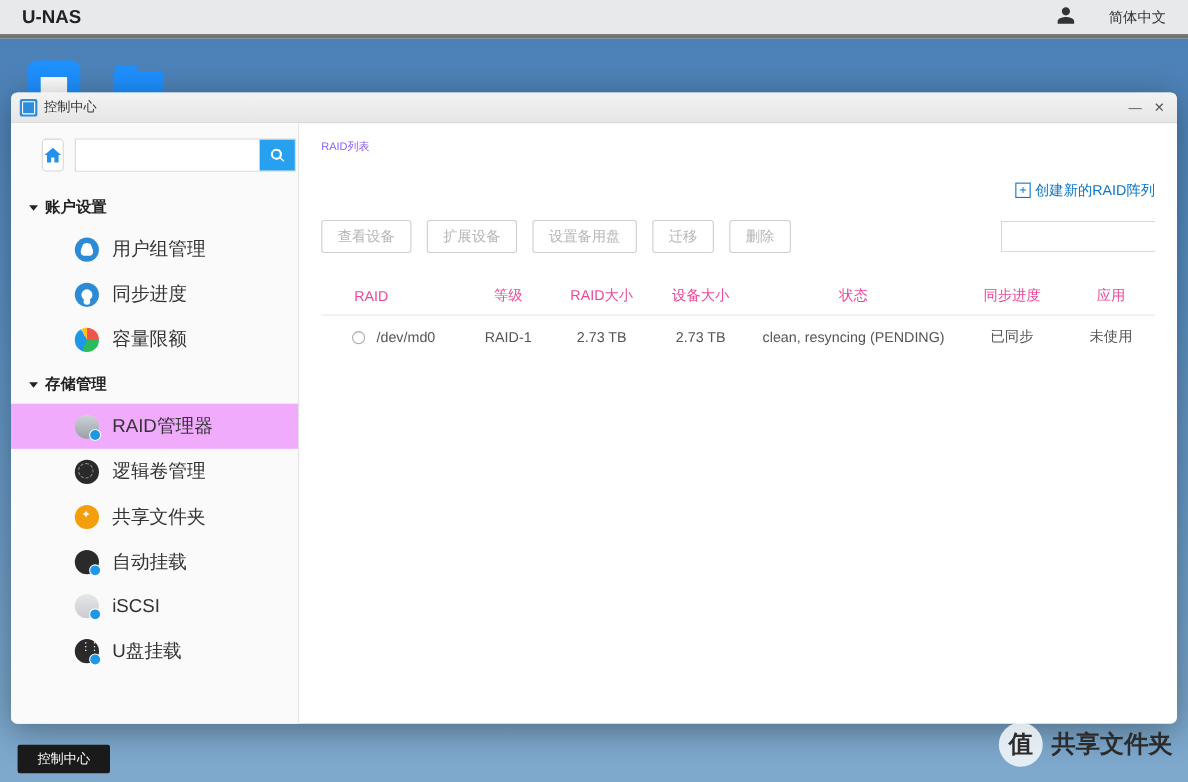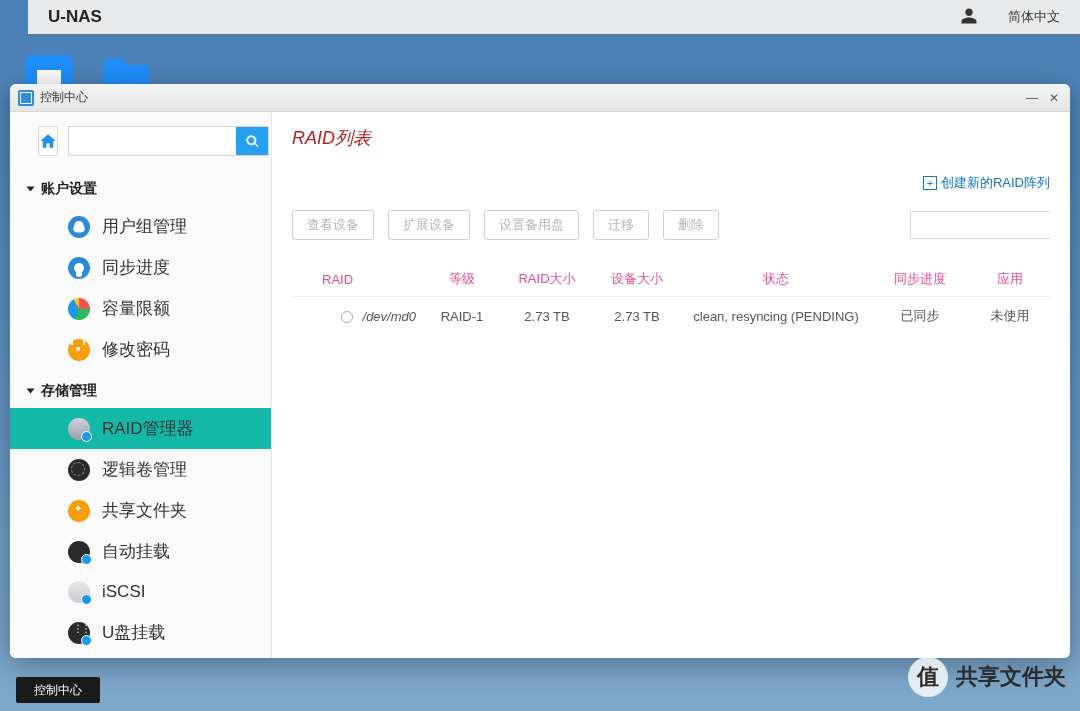--- a/index.html
+++ b/index.html
@@ -12,22 +12,21 @@
     overflow: hidden;
     position: relative;
     color: #333;
   }
   .topbar {
     height: 35px;
     background: #e8e9ea;
     display: flex;
     align-items: center;
     padding: 0 20px;
-    border-bottom: 1px solid #737373;
-    margin-left: 28px;
+    border-bottom: 4px solid #737373;
   }
   .logo { font-size: 17px; font-weight: bold; color: #222; }
   .topbar-spacer { flex: 1; }
   .user-icon svg { width: 18px; height: 18px; fill: #333; }
   .lang { margin-left: 30px; color: #333; font-size: 13px; text-align: center; }
   .desktop-icons { position: absolute; top: 55px; left: 25px; display: flex; gap: 30px; }
   .dicon { width: 48px; height: 48px; }
   .dicon-app { background: #1e90ff; border-radius: 8px; display:flex; align-items:center; justify-content:center; }
   .dicon-app::before { content:""; width:30px; height:30px; background:white; clip-path: polygon(10% 20%, 10% 80%, 90% 80%, 90% 20%); border-radius:4px; }
   .dicon-folder { position:relative; }
@@ -69,21 +68,21 @@
   .side-top { display:flex; align-items:center; gap:10px; padding: 0 20px 12px 28px; }
   .home-btn { width:32px; height:30px; border:1px solid #d6d6d6; border-radius:4px; display:flex; align-items:center; justify-content:center; background:#fff; }
   .home-btn svg { width:18px; height:18px; fill:#2291ec; }
   .searchwrap { flex:1; height:30px; border:1px solid #d6d6d6; display:flex; }
   .searchwrap input { flex:1; border:none; outline:none; padding:0 6px; font-size:12px; }
   .searchbtn { width:32px; background:#27a0ef; display:flex; align-items:center; justify-content:center; }
   .searchbtn svg { width:15px; height:15px; fill:white; }
   .group-header { display:flex; align-items:center; gap:8px; padding: 12px 18px 8px 18px; font-size:14px; font-weight:600; color:#222; }
   .arrow { width:0; height:0; border-left:5px solid #222; border-top:4px solid transparent; border-bottom:4px solid transparent; transform:rotate(90deg); }
   .side-item { display:flex; align-items:center; gap:12px; padding: 9px 18px 9px 58px; font-size:17px; color:#333; }
-  .side-item.active { background:#14b8a6; }
+  .side-item.active { background:#f0abfc; }
   .side-item .sicon { width:22px; height:22px; display:flex; align-items:center; justify-content:center; border-radius:50%; }
   .ic-usergroup { background:#2d8bd6; }
   .ic-usergroup::after { content:""; width:12px; height:12px; background:white; border-radius:50% 50% 40% 40%; clip-path: polygon(25% 0,75% 0,100% 70%,100% 100%,0 100%,0 70%); }
   .ic-user { background:#2d8bd6; }
   .ic-user::after { content:""; width:10px; height:10px; background:white; border-radius:50%; box-shadow: 0 6px 0 -2px white; }
   .ic-quota { background: conic-gradient(#f2554b 0 90deg,#2bbb5a 90deg 200deg,#1e98e6 200deg 330deg,#fbbf24 330deg 360deg); border-radius:50%; }
   .ic-lock { background:#f59e0b; border-radius:4px; position:relative; }
   .ic-lock::before { content:""; position:absolute; width:10px; height:8px; border:2px solid white; border-bottom:none; border-radius:5px 5px 0 0; top:-4px; left:3px; }
   .ic-lock::after { content:""; position:absolute; width:4px; height:4px; background:white; border-radius:50%; top:8px; left:8px; }
   .ic-raid { border-radius:3px; background:linear-gradient(#cfd3d8,#9aa0a8); position:relative; }
@@ -93,34 +92,34 @@
   .ic-share { background:#f59e0b; border-radius:3px; position:relative; }
   .ic-share::after { content:"✦"; color:white; font-size:10px; position:absolute; top:3px; left:6px; }
   .ic-iscsi { border-radius:3px; background:linear-gradient(#e5e7ea,#c9ccd0); position:relative; }
   .ic-iscsi::after { content:""; position:absolute; right:-2px; bottom:-2px; width:9px; height:9px; background:#1e98e6; border-radius:50%; border:1px solid white; }
   .ic-auto { background:#2a2a2a; border-radius:3px; position:relative; }
   .ic-auto::after { content:""; position:absolute; right:-2px; bottom:-2px; width:9px; height:9px; background:#1e98e6; border-radius:50%; border:1px solid white; }
   .ic-usb { background:#2a2a2a; border-radius:3px; position:relative; color:white;}
   .ic-usb::before { content:"⋮⋮"; position:absolute; left:5px; top:1px; font-size:10px; letter-spacing:-2px; }
   .ic-usb::after { content:""; position:absolute; right:-2px; bottom:-2px; width:9px; height:9px; background:#1e98e6; border-radius:50%; border:1px solid white; }
   .main { flex:1; padding: 14px 20px; }
-  .main-title { color:#b91c1c; font-size:18px; margin-bottom: 24px; font-style: italic; }
+  .main-title { color:#8b5cf6; font-size:10px; margin-bottom: 24px; }
   .actionrow { display:flex; align-items:center; justify-content:flex-end; margin-bottom:18px; }
   .create-link { display:flex; align-items:center; gap:4px; color:#0b76cc; font-size:13px; cursor:pointer; }
   .create-link .plusbox { width:14px; height:14px; border:1.5px solid #0b76cc; display:flex; align-items:center; justify-content:center; font-size:11px; line-height:1; }
   .toolbar { display:flex; gap:14px; align-items:center; margin-bottom:22px; }
   .tb-btn { padding: 5px 14px; border:1px solid #cfcfcf; border-radius:3px; background:#fff; color:#b6b6b6; font-size:13px; cursor:default; }
   .tb-spacer { flex:1; }
   .main-search { width:140px; height:28px; border:1px solid #d6d6d6; display:flex; }
   .main-search input { flex:1; border:none; outline:none; padding:0 6px; }
   table.raidtbl { width:100%; border-collapse: collapse; font-size:13px; }
   table.raidtbl th { font-weight:normal; color:#ec4899; padding:8px 6px; border-bottom:1px solid #eee; text-align:center; }
   table.raidtbl th:first-child { text-align:left; padding-left:30px; }
   table.raidtbl td { padding:10px 6px; text-align:center; color:#555; }
-  table.raidtbl td:first-child { text-align:right; padding-left:8px;font-style:italic; }
+  table.raidtbl td:first-child { text-align:center; padding-left:8px; }
   .radio { width:12px; height:12px; border:1.5px solid #aaa; border-radius:50%; display:inline-block; vertical-align:middle; margin-right:10px; }
   .taskbar {
     position:absolute; left:16px; bottom:8px; height:26px;
     background:#1a1a1a; color:white; padding:0 18px; display:flex; align-items:center;
     font-size:12px; border-radius:2px;
   }
   .watermark { position:absolute; right:14px; bottom:14px; display:flex; align-items:center; gap:8px; color:#2b2b2b; font-weight:bold; font-size:22px; }
   .wm-circle { width:40px; height:40px; border-radius:50%; background:rgba(255,255,255,0.8); display:flex; align-items:center; justify-content:center; font-size:22px; }
 </style>
 </head>
@@ -176,24 +175,20 @@
         <span class="sicon ic-usergroup"></span>
         <span>用户组管理</span>
       </div>
       <div class="side-item">
         <span class="sicon ic-user"></span>
         <span>同步进度</span>
       </div>
       <div class="side-item">
         <span class="sicon ic-quota"></span>
         <span>容量限额</span>
-      </div>
-      <div class="side-item">
-        <span class="sicon ic-lock"></span>
-        <span>修改密码</span>
       </div>
 
       <div class="group-header">
         <span class="arrow"></span>
         <span>存储管理</span>
       </div>
       <div class="side-item active">
         <span class="sicon ic-raid"></span>
         <span>RAID管理器</span>
       </div>

